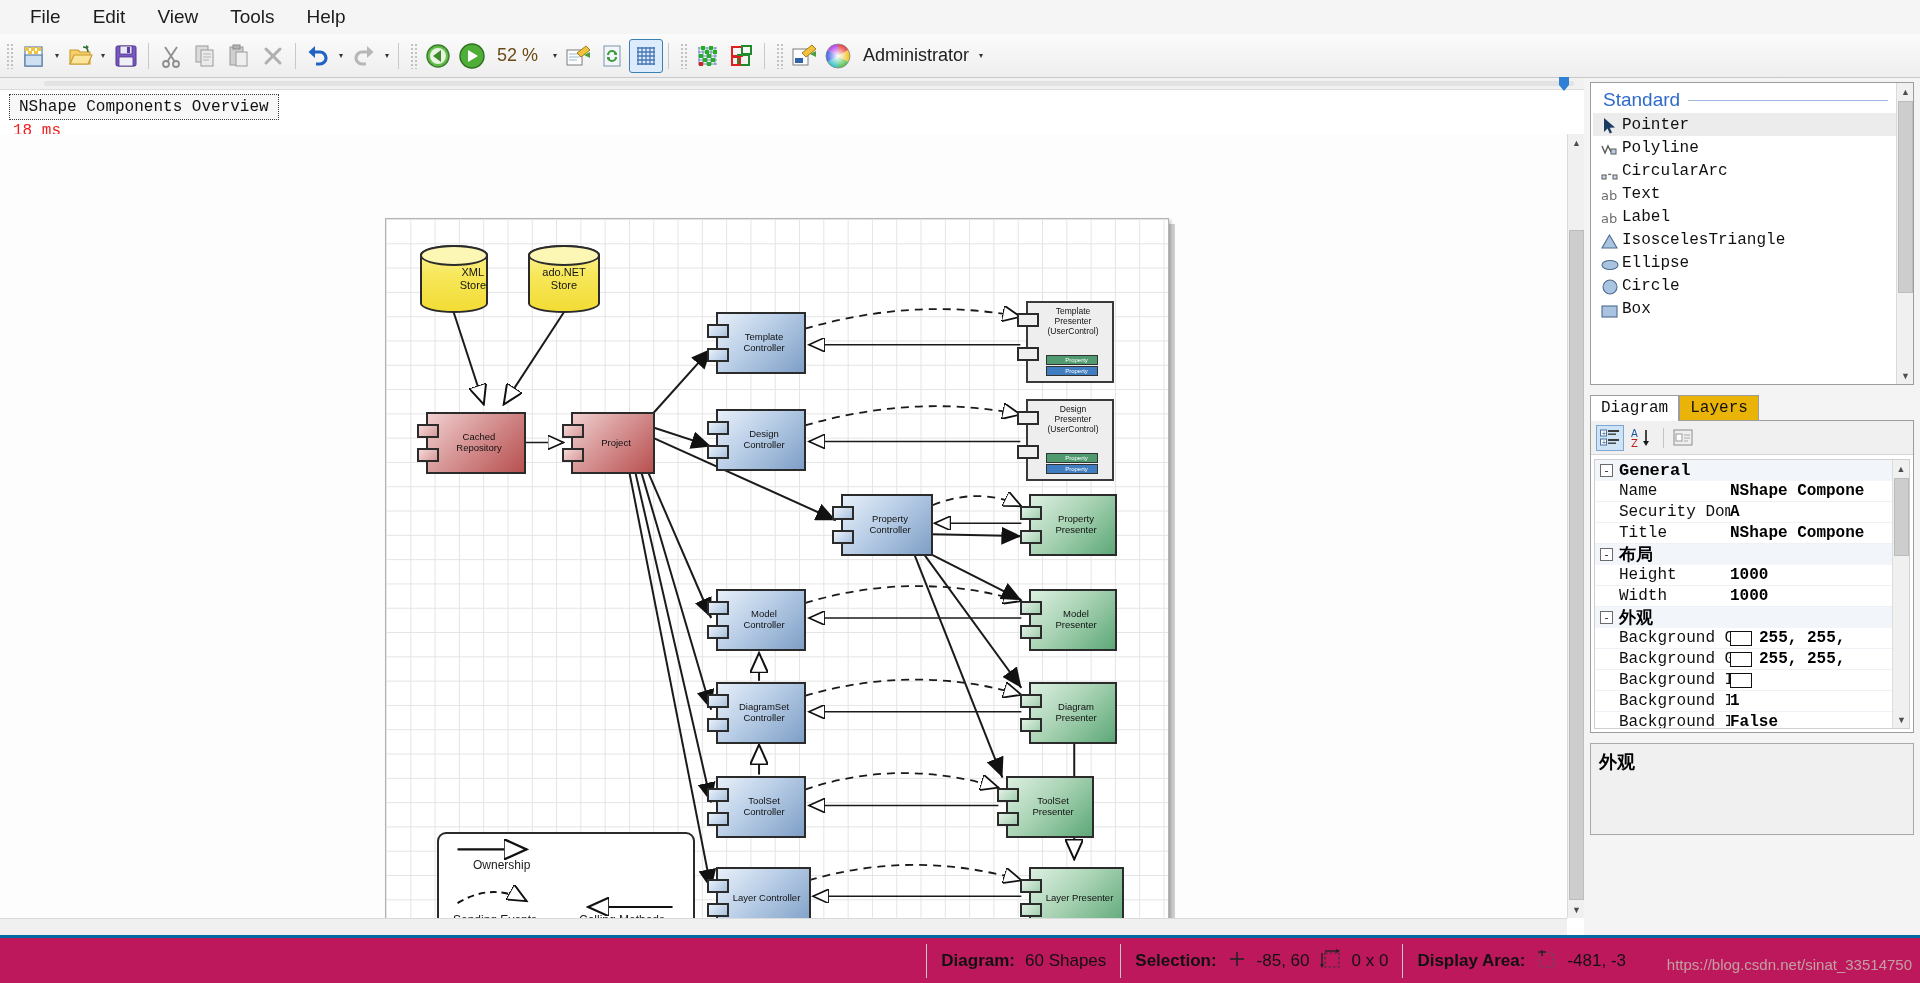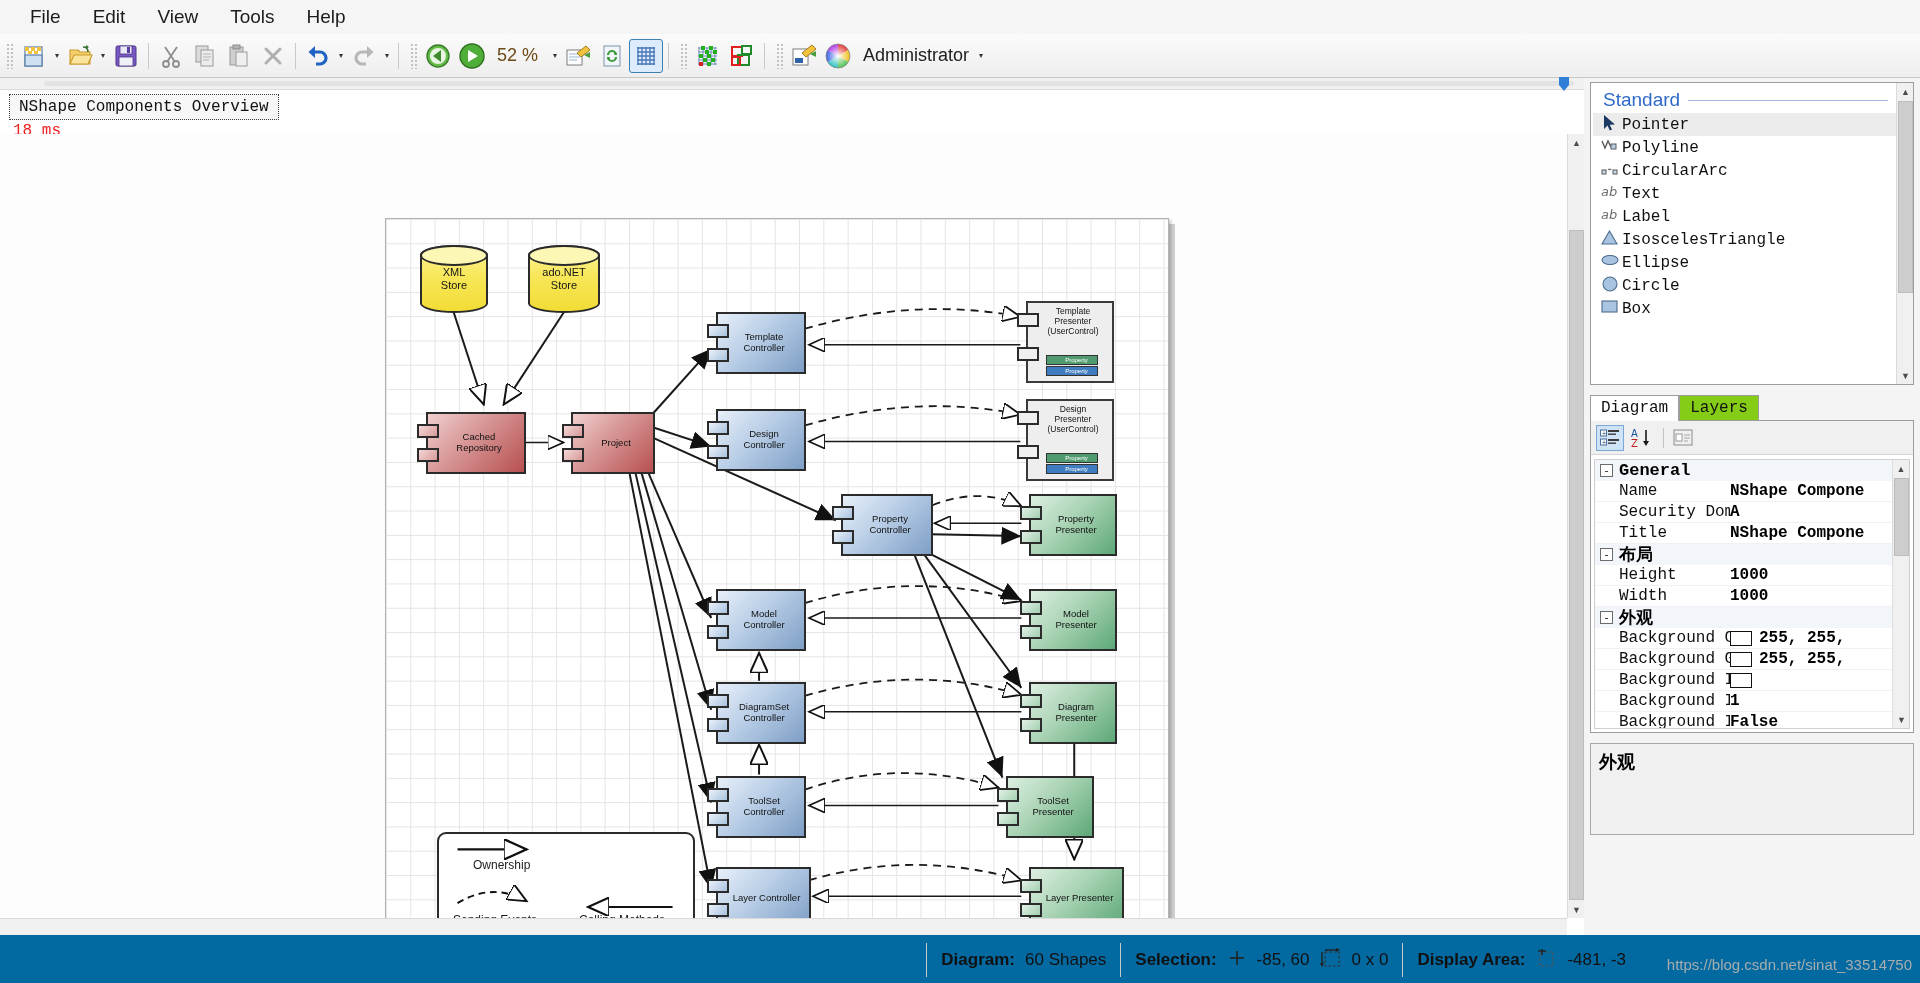--- a/index.html
+++ b/index.html
@@ -99,25 +99,25 @@
     position:relative; height:303px; background:#fff; border:1px solid #9d9d9d;
     overflow:hidden;
   }
   .tb-list { position:absolute; left:0; top:0; right:17px; bottom:0; overflow:hidden; padding:4px 0 0 2px;}
   .tb-group { display:flex; align-items:center; padding:2px 8px 2px 10px; }
   .tb-group-label { color:#2f6ac9; font-size:19px; font-family:"Liberation Sans",sans-serif; }
   .tb-group-rule { flex:1; height:1px; background:#9fb8dd; margin-left:8px; }
   .tb-row { display:flex; align-items:center; height:23px; padding-left:7px; cursor:default; }
   .tb-row.sel { background:#ececec; }
   .tb-row .lbl { font-family:"Liberation Mono", monospace; font-size:16px; color:#101010; margin-left:3px;}
-  .tb-icon { width:19px; height:19px; display:flex; align-items:flex-start; justify-content:center;font-style:italic;}
+  .tb-icon { width:19px; height:19px; display:flex; align-items:flex-end; justify-content:center;}
 
   .tabs-row { display:flex; align-items:flex-end; height:27px; margin-top:9px; }
   .ptab { font-family:"Liberation Mono", monospace; font-size:16px; padding:3px 10px 4px 10px;
-          border:1px solid #9d9d9d; border-bottom:none; background:#84cc16; color:#111; cursor:default;}
+          border:1px solid #9d9d9d; border-bottom:none; background:#eab308; color:#111; cursor:default;}
   .ptab.active { background:#fff; position:relative; z-index:2; }
   .propgrid { position:relative; background:#fff; border:1px solid #9d9d9d; height:313px; overflow:hidden;
               margin-top:-1px;}
   .pg-toolbar { height:34px; background:#f0f0f0; border-bottom:1px solid #d5d5d5; display:flex;
                 align-items:center; padding-left:5px; }
   .pg-tbtn { width:28px; height:26px; display:flex; align-items:center; justify-content:center;
              border:1px solid transparent; margin-right:3px; }
   .pg-tbtn.on { background:#cfe3f7; border-color:#7ba7d7; }
   .pg-sep { width:1px; height:20px; background:#c4c4c4; margin:0 5px; }
   .pg-body { position:absolute; left:3px; right:3px; top:38px; bottom:3px; border:1px solid #cfcfcf;
@@ -138,21 +138,21 @@
   .pg-val { flex:1; font-family:"Liberation Mono", monospace; font-size:16px; font-weight:bold;
             color:#000; white-space:nowrap; overflow:hidden; display:flex; align-items:center; gap:7px;}
   .swatch { width:22px; height:15px; border:1px solid #111; background:#fff; display:inline-block; }
 
   .desc-box { margin-top:10px; height:92px; border:1px solid #a9a9a9; background:#f0f0f0;
               padding:6px 8px; }
   .desc-title { font-family:"Liberation Mono", monospace; font-size:18px; font-weight:bold; color:#000;}
 
   
   .statusbar { position:absolute; left:0; bottom:0; width:1920px; height:48px;
-               background:#0369a1; border-top:1px solid #0369a1; display:flex; align-items:center;}
+               background:#be185d; border-top:3px solid #0369a1; display:flex; align-items:center;}
   .sb-left { flex:1; }
   .sb-cell { display:flex; align-items:center; height:34px; padding:0 14px;
              border-left:1px solid #c9c9c9; gap:10px;}
   .sb-label { font-size:17px; font-weight:bold; color:#111; }
   .sb-val { font-size:17px; color:#111; }
   .watermark { position:absolute; right:8px; bottom:10px; font-size:15px; color:#c3b9b0; opacity:.85;}
 
   
   .shape { position:absolute; }
   .title-shape {
@@ -482,21 +482,21 @@
               <path d="M548 316 L637 318" stroke-width="2" marker-end="url(#solidArrow)"></path>
               <path d="M548 337 L637 382" stroke-width="2" marker-end="url(#solidArrow)"></path>
               <path d="M540 337 L637 470" stroke-width="2" marker-end="url(#solidArrow)"></path>
               <path d="M530 337 L618 560" stroke-width="2" marker-end="url(#solidArrow)"></path>
 
               <path d="M690 525 L690 642" stroke-width="2" marker-end="url(#openArrow)"></path>
             </g>
           </svg>
 
 
-          <div class="shape db" style="left:34px; top:26px; width:68px; height:68px;">
+          <div class="shape db" style="left:34px; top:26px; width:68px; height:68px;justify-content:flex-end;">
             <span style="position:relative;z-index:2;">XML<br>Store</span>
           </div>
           <div class="shape db" style="left:142px; top:26px; width:72px; height:68px;">
             <span style="position:relative;z-index:2;">ado.NET<br>Store</span>
           </div>
 
           <div class="shape comp red" style="left:40px; top:193px; width:100px; height:62px;">
             <div class="tab1"></div>
             <div class="tab2"></div>
             <span class="ctext">Cached<br>Repository</span>

